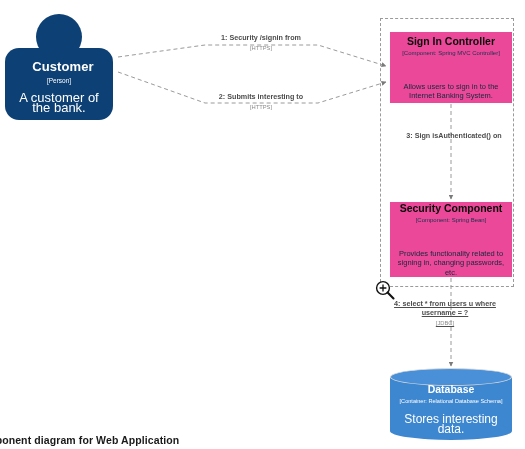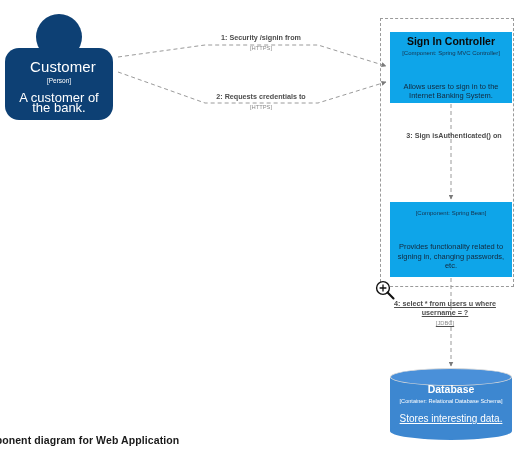--- a/index.html
+++ b/index.html
@@ -51,22 +51,22 @@
   .person-text {
     position: absolute;
     left: 5px;
     top: 60px;
     width: 108px;
     text-align: center;
     color: #ffffff;
     z-index: 3;
   }
   .person-name {
-    font-size: 15px;
-    font-weight: normal;
+    font-size: 13px;
+    font-weight: bold;
     line-height: 14px;
     letter-spacing: .1px;
     padding-left: 8px;
   }
   .person-type {
     font-size: 6.5px;
     line-height: 11px;
     margin-top: 1px;
   }
   .person-desc {
@@ -83,21 +83,21 @@
     top: 18px;
     width: 132px;
     height: 267px;
     border: 1px dashed #9a9a9a;
     background: transparent;
   }
 
   
   .component {
     position: absolute;
-    background: #0ea5e9;
+    background: #ec4899;
     text-align: center;
     color: #0a0a0a;
     display: flex;
     flex-direction: column;
     align-items: center;
     justify-content: center;
     padding: 4px 7px;
     box-sizing: border-box;
   }
   .comp-name {
@@ -180,24 +180,23 @@
     font-size: 10.5px;
     font-weight: bold;
     line-height: 14px;
   }
   .cyl-type {
     font-size: 5.6px;
     line-height: 9px;
     margin-top: 1px;
   }
   .cyl-desc {
-    font-size: 10px;
+    font-size: 12px;
     line-height: 10px;
     margin-top: 8px;
-    text-decoration: underline;
   }
 
   
   .edge-label {
     position: absolute;
     text-align: center;
     color: #4d4d4d;
     font-size: 7.2px;
     font-weight: bold;
     line-height: 9px;
@@ -278,20 +277,21 @@
     </div>
   </div>
 
   <div class="component node" id="sign-in-controller">
     <div class="comp-name">Sign In Controller</div>
     <div class="comp-type">[Component: Spring MVC Controller]</div>
     <div class="comp-desc">Allows users to sign in to the Internet Banking System.</div>
   </div>
 
   <div class="component node" id="security-component">
+    <div class="comp-name">Security Component</div>
     <div class="comp-type">[Component: Spring Bean]</div>
     <div class="comp-desc">Provides functionality related to signing in, changing passwords, etc.</div>
   </div>
 
   <div class="cylinder">
     <div class="cyl-body"></div>
     <div class="cyl-bottom"></div>
     <div class="cyl-top"></div>
     <div class="cyl-text">
       <div class="cyl-name">Database</div>
@@ -299,21 +299,21 @@
       <div class="cyl-desc">Stores interesting data.</div>
     </div>
   </div>
 
   <div class="edge-label" id="label-1">
     <span>1: Security /signin from</span>
     <span class="tech">[HTTPS]</span>
   </div>
 
   <div class="edge-label" id="label-2">
-    <span>2: Requests credentials to</span>
+    <span>2: Submits interesting to</span>
     <span class="tech">[HTTPS]</span>
   </div>
 
   <div class="edge-label" id="label-3">
     <span>3: Sign isAuthenticated() on</span>
     <span class="tech"></span>
   </div>
 
   <div class="edge-label" id="label-4">
     <span>4: select * from users u where username = ?</span>

